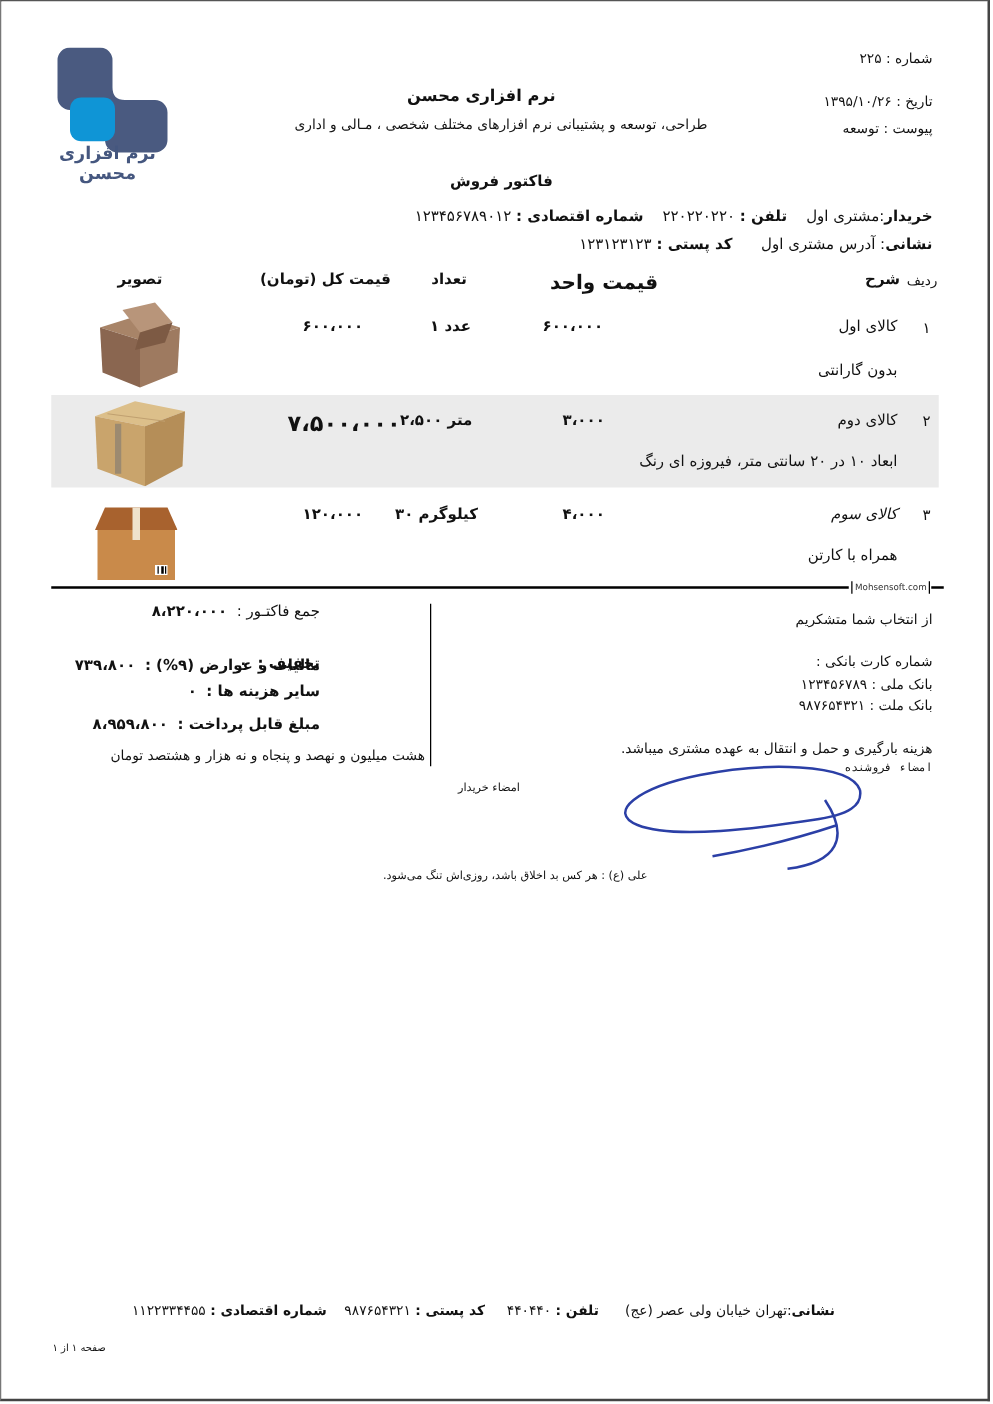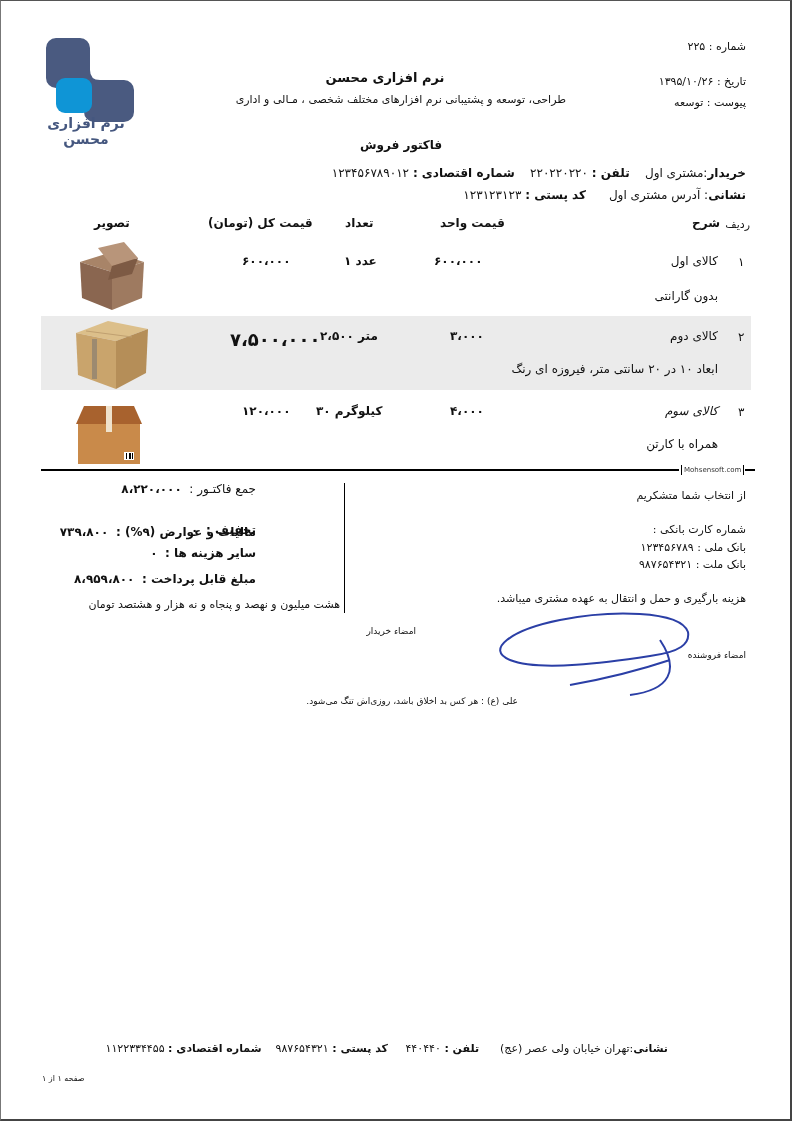--- a/index.html
+++ b/index.html
@@ -55,21 +55,21 @@
   &nbsp;&nbsp;&nbsp;<span class="b">تلفن :</span> <span>۲۲۰۲۲۰۲۲۰</span>
   &nbsp;&nbsp;&nbsp;<span class="b">شماره اقتصادی :</span> <span>۱۲۳۴۵۶۷۸۹۰۱۲</span>
 </div>
 <div class="abs rtl" style="right:48px;top:188px;font-size:12px;">
   <span class="b">نشانی</span><span>: آدرس مشتری اول</span>
   &nbsp;&nbsp;&nbsp;&nbsp;&nbsp;<span class="b">کد پستی :</span> <span>۱۲۳۱۲۳۱۲۳</span>
 </div>
 
 <div class="abs" style="right:44px;top:218px;font-size:11px;">ردیف</div>
 <div class="abs b" style="right:74px;top:216px;font-size:12px;">شرح</div>
-<div class="abs b" style="left:440px;top:216px;font-size:12px;">قیمت واحد</div>
+<div class="abs b" style="left:440px;top:216px;font-size:16px;">قیمت واحد</div>
 <div class="abs b" style="left:345px;top:216px;font-size:12px;">تعداد</div>
 <div class="abs b" style="left:208px;top:216px;font-size:12px;">قیمت کل (تومان)</div>
 <div class="abs b" style="left:94px;top:216px;font-size:12px;">تصویر</div>
 
 <div class="shade-row"></div>
 
 <div>
   <div class="abs" style="left:738px;top:255px;font-size:12px;">۱</div>
   <div class="abs rtl" style="right:76px;top:254px;font-size:12px;">کالای اول</div>
   <div class="abs rtl" style="right:76px;top:289px;font-size:12px;">بدون گارانتی</div>
@@ -139,21 +139,21 @@
   <span class="b">مبلغ قابل پرداخت :</span>&nbsp;&nbsp;<span class="b">۸،۹۵۹،۸۰۰</span>
 </div>
 <div class="abs rtl" style="right:454px;top:598px;font-size:11px;">هشت میلیون و نهصد و پنجاه و نه هزار و هشتصد تومان</div>
 <div class="vline"></div>
 
 <div class="abs rtl" style="right:48px;top:489px;font-size:11px;">از انتخاب شما متشکریم</div>
 <div class="abs rtl" style="right:48px;top:523px;font-size:11px;">شماره کارت بانکی :</div>
 <div class="abs rtl" style="right:48px;top:541px;font-size:11px;">بانک ملی : ۱۲۳۴۵۶۷۸۹</div>
 <div class="abs rtl" style="right:48px;top:558px;font-size:11px;">بانک ملت : ۹۸۷۶۵۴۳۲۱</div>
 <div class="abs rtl" style="right:48px;top:592px;font-size:11px;">هزینه بارگیری و حمل و انتقال به عهده مشتری میباشد.</div>
-<div class="abs rtl" style="right:48px;top:650px;font-size:9px;">امضاء فروشنده</div>
+<div class="abs rtl" style="right:48px;top:610px;font-size:9px;font-family:Liberation Mono, monospace;">امضاء فروشنده</div>
 <div class="abs rtl" style="right:378px;top:626px;font-size:9px;">امضاء خریدار</div>
 
 <svg class="abs" style="left:490px;top:600px;width:210px;height:100px;" viewBox="0 0 210 100">
   <path d="M198 32 C190 10 120 10 70 20 C20 30 -5 50 20 60 C50 72 120 62 160 56 C190 52 200 44 198 32 M170 40 C190 70 180 90 140 95 M80 85 C120 78 150 70 180 60" fill="none" stroke="#2b3fa6" stroke-width="2"></path>
 </svg>
 
 <div class="abs rtl" style="right:276px;top:696px;font-size:9px;">علی (ع) : هر کس بد اخلاق باشد، روزی‌اش تنگ می‌شود.</div>
 
 <div class="abs rtl" style="right:126px;top:1042px;font-size:11px;">
   <span class="b">نشانی</span><span>:تهران خیابان ولی عصر (عج)</span>

